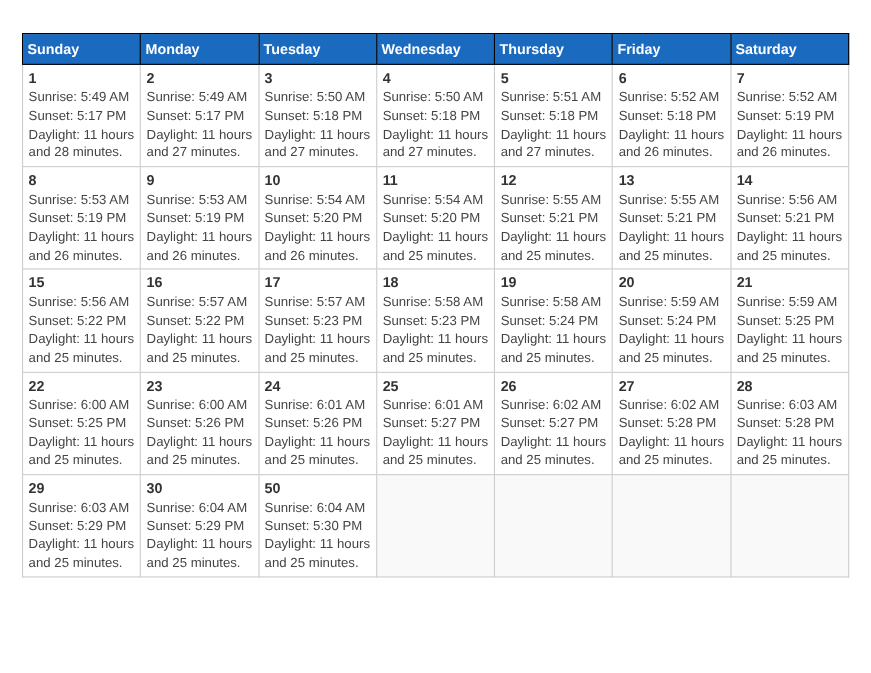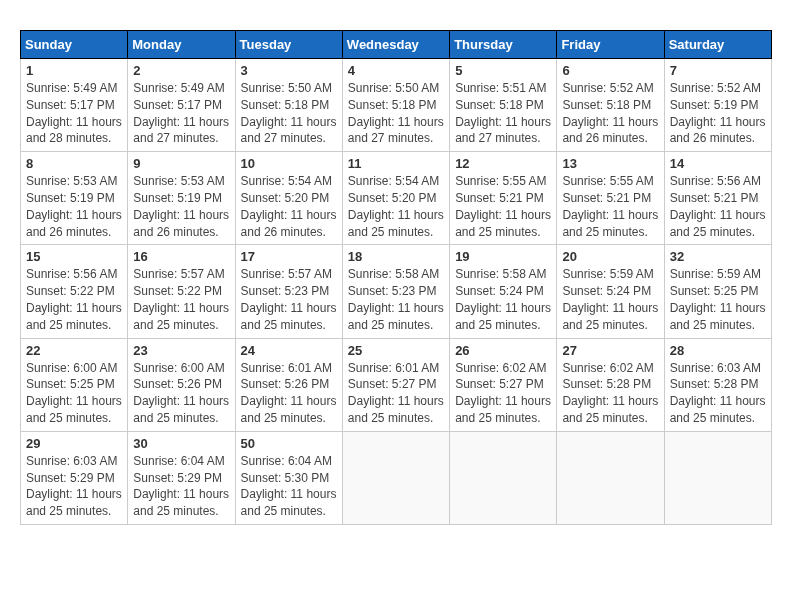--- a/index.html
+++ b/index.html
@@ -263,21 +263,21 @@
       </td>
         <td>
         <span class="day-num">20</span>
         <div class="day-info">
           Sunrise: 5:59 AM<br>
           Sunset: 5:24 PM<br>
           Daylight: 11 hours and 25 minutes.
         </div>
       </td>
         <td>
-        <span class="day-num">32</span>
+        <span class="day-num">21</span>
         <div class="day-info">
           Sunrise: 5:59 AM<br>
           Sunset: 5:25 PM<br>
           Daylight: 11 hours and 25 minutes.
         </div>
       </td>
       </tr>
       <tr>
         <td>
         <span class="day-num">22</span>

